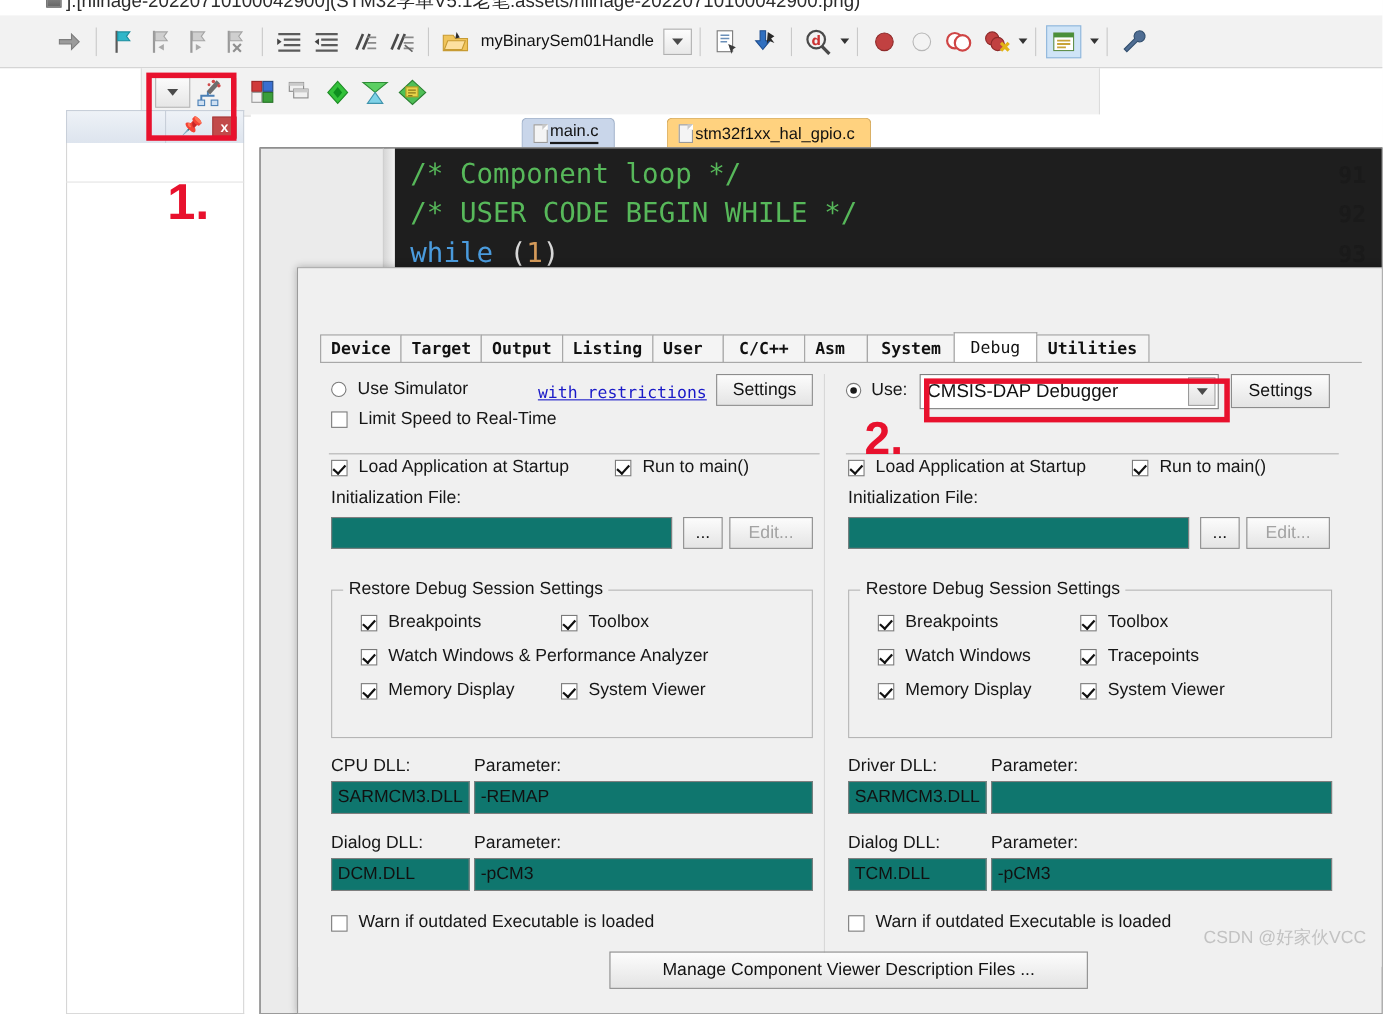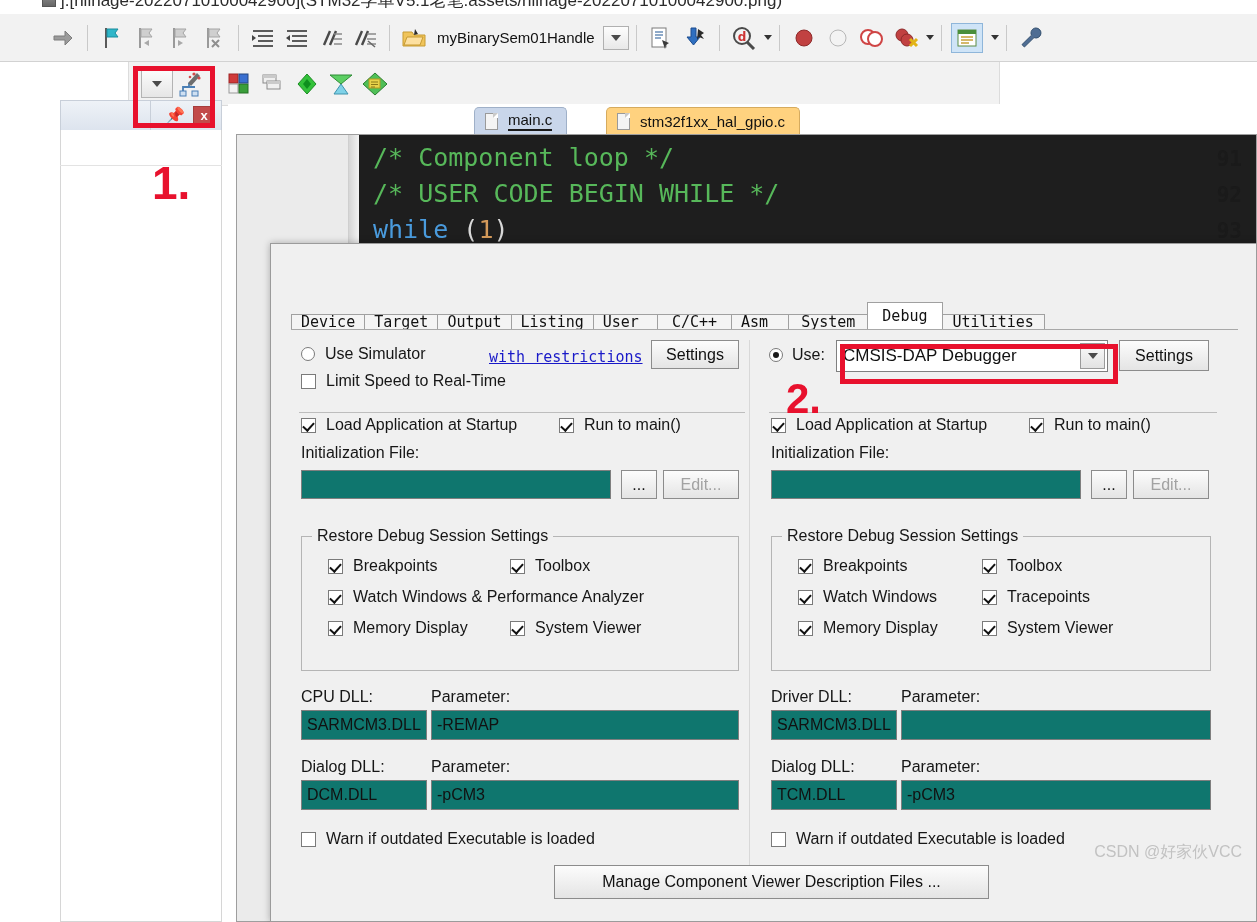--- a/index.html
+++ b/index.html
@@ -108,21 +108,21 @@
     font-family: "Liberation Sans", sans-serif; line-height: 1;
   }
 
   
   .tabs-row {
     position: absolute; left: 228px; top: 104px; width: 1029px; height: 30px;
     background: #ffffff;
   }
   .tab {
     position: absolute; top: 3px; height: 27px;
-    display: flex; align-items: center; gap: 10px;
+    display: flex; align-items: center; gap: 2px;
     padding: 0 14px 0 10px;
     border: 1px solid #b9b9b9; border-bottom: none;
     border-radius: 5px 5px 0 0;
     font-size: 15px; color: #111;
   }
   .tab.active { left: 246px; background: #c9d6ea; border-color: #9fb0c8; }
   .tab.inactive { left: 378px; background: #ffd27f; border-color: #d6ab5e; }
   .tab .tab-text { white-space: nowrap; }
   .tab.active .tab-text { border-bottom: 2px solid #1a1a1a; padding-bottom: 1px; }
   .doc-ico {
@@ -184,25 +184,25 @@
     font-size: 24px; color: #2b2b2b; font-family: "DejaVu Sans", sans-serif;
   }
   .dlg-body { position: relative; height: 635px; background: #f0f0f0; }
 
   
   .dtabs {
     position: absolute; left: 20px; top: 58px; width: 947px; height: 28px;
     display: flex; align-items: flex-end;
   }
   .dtab {
-    height: 16px; padding: 0 9px; margin-right: -1px;
+    height: 26px; padding: 0 9px; margin-right: -1px;
     border: 1px solid #a0a0a0; background: #f4f4f4;
     display: flex; align-items: center; justify-content: center;
     font-family: "DejaVu Sans Mono", monospace;
-    font-size: 15px; color: #111; white-space: nowrap;
+    font-size: 15px; color: #111; white-space: nowrap; font-weight: bold;
   }
   .dtab.sel { background: #ffffff; border-bottom-color: #ffffff; height: 28px; font-weight: normal; }
   .dtabs-line {
     position: absolute; left: 20px; top: 85px; width: 947px; height: 1px; background: #a8a8a8;
   }
 
   
   .col { position: absolute; top: 96px; width: 456px; }
   .col-left { left: 20px; }
   .col-right { left: 490px; }

